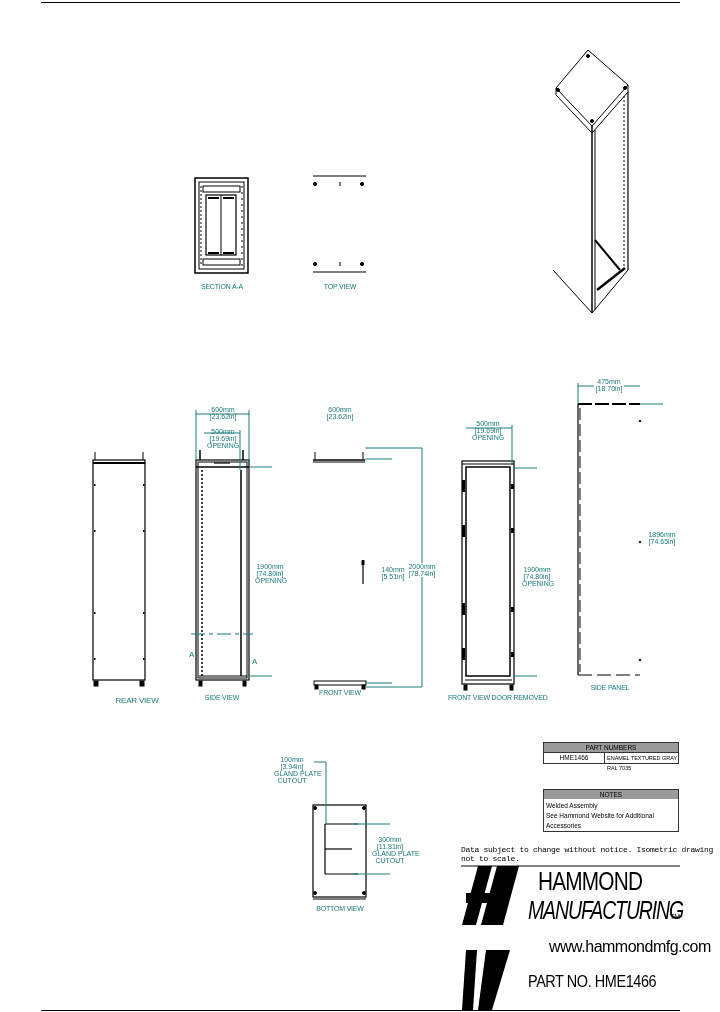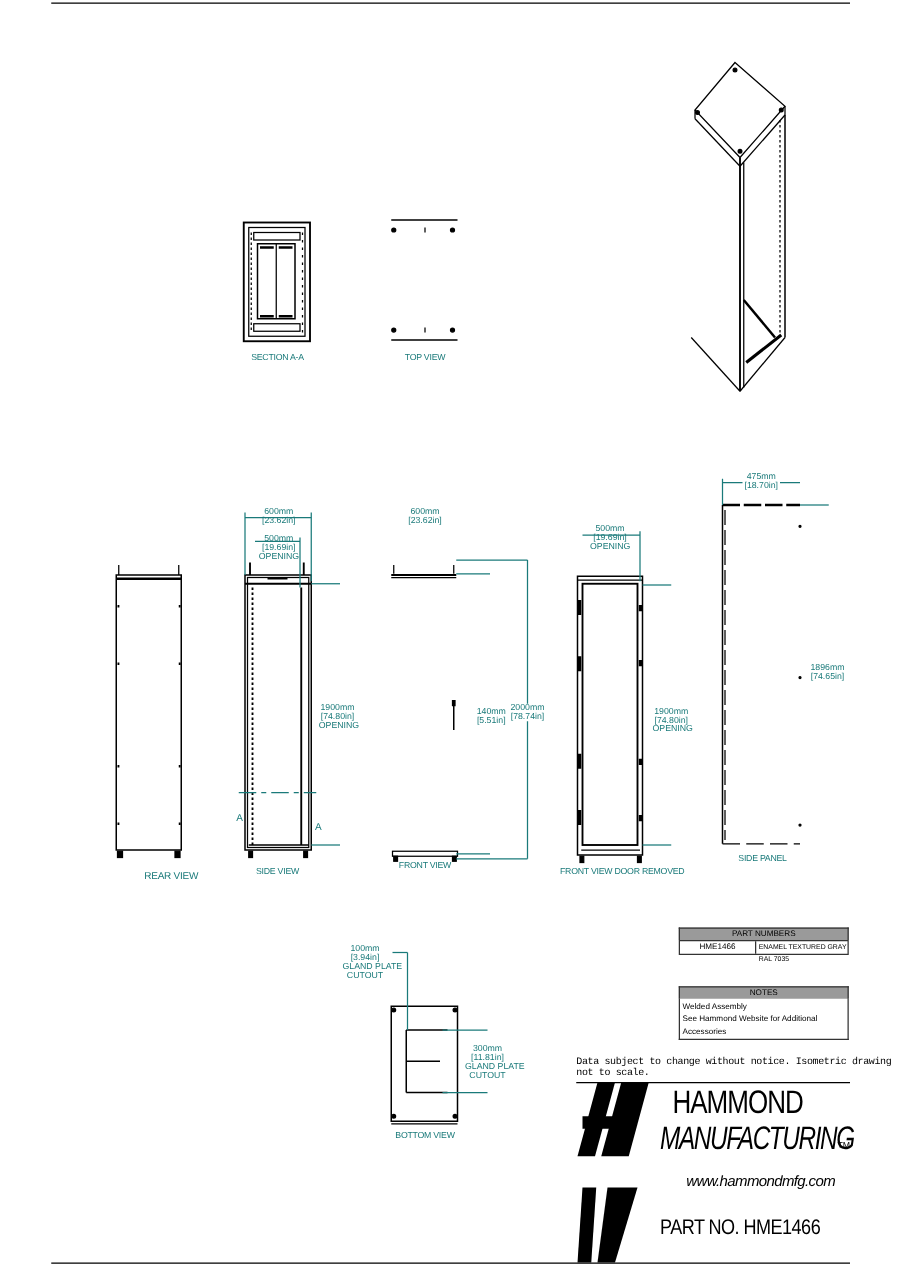--- a/index.html
+++ b/index.html
@@ -13,21 +13,21 @@
   .tbl { position:absolute; font-size:6.5px; color:#000; }
   .tbl-head { background:#9a9a9a; text-align:center; height:9px; line-height:9px; border:1px solid #333; border-bottom:none; }
   .tbl-row { display:flex; border:1px solid #333; height:10px; line-height:10px; }
   .tbl-row .c1 { width:60px; text-align:center; border-right:1px solid #333; }
   .tbl-row .c2 { flex:1; padding-left:2px; }
   .notes-body { border:1px solid #333; border-top:none; height:28px; padding:2px 2px; line-height:10px; font-size:6.5px; }
   .disclaimer { position:absolute; left:461px; top:845px; font-size:8px; color:#000; letter-spacing:-0.3px;font-family:Liberation Mono, monospace; }
   .brand1 { position:absolute; left:538px; top:866px; font-size:26px; color:#000; letter-spacing:-1px; transform:scaleX(0.8); transform-origin:left; }
   .brand2 { position:absolute; left:528px; top:895px; font-size:26px; font-style:italic; color:#000; letter-spacing:-1.5px; transform:scaleX(0.75); transform-origin:left; }
   .tm { position:absolute; left:670px; top:913px; font-size:7px; color:#000; }
-  .url { position:absolute; left:549px; top:938px; font-size:12px; color:#000; letter-spacing:-0.5px;font-style:italic; }
+  .url { position:absolute; left:549px; top:938px; font-size:16px; color:#000; letter-spacing:-0.5px; }
   .partno { position:absolute; left:528px; top:972px; font-size:17px; color:#000; letter-spacing:-0.5px; transform:scaleX(0.85); transform-origin:left; }
 </style>
 </head>
 <body>
 
 <div class="rule" style="top:2px;"></div>
 <div class="rule" style="top:1010px;"></div>
 
 <svg width="720" height="1012" viewBox="0 0 720 1012">
   <g fill="none" stroke="#000" stroke-width="1">

